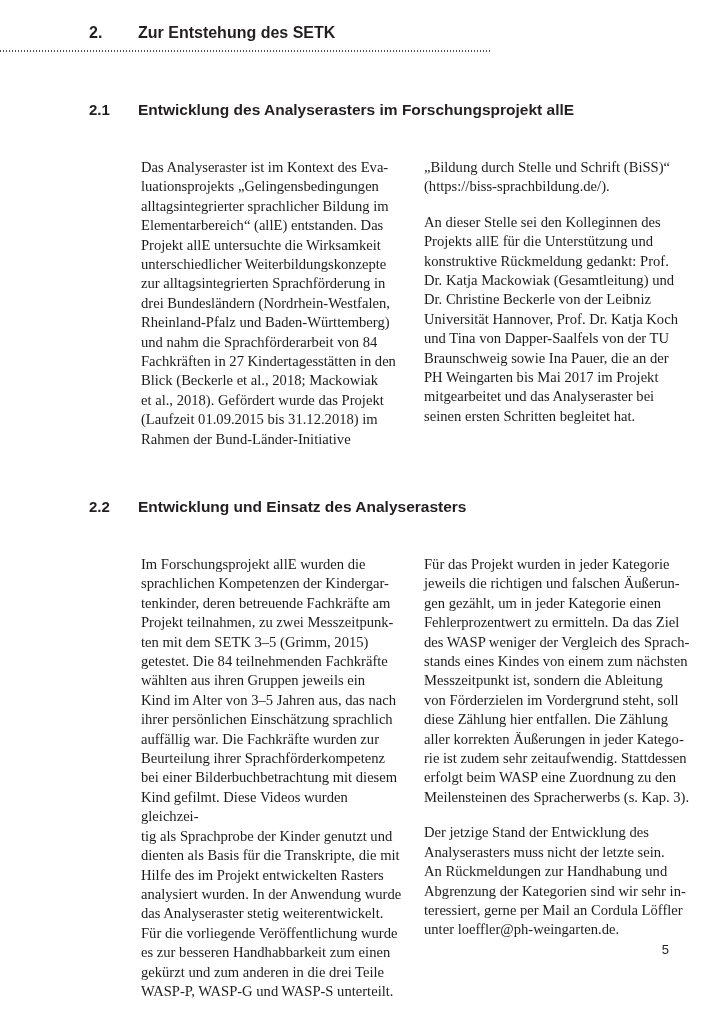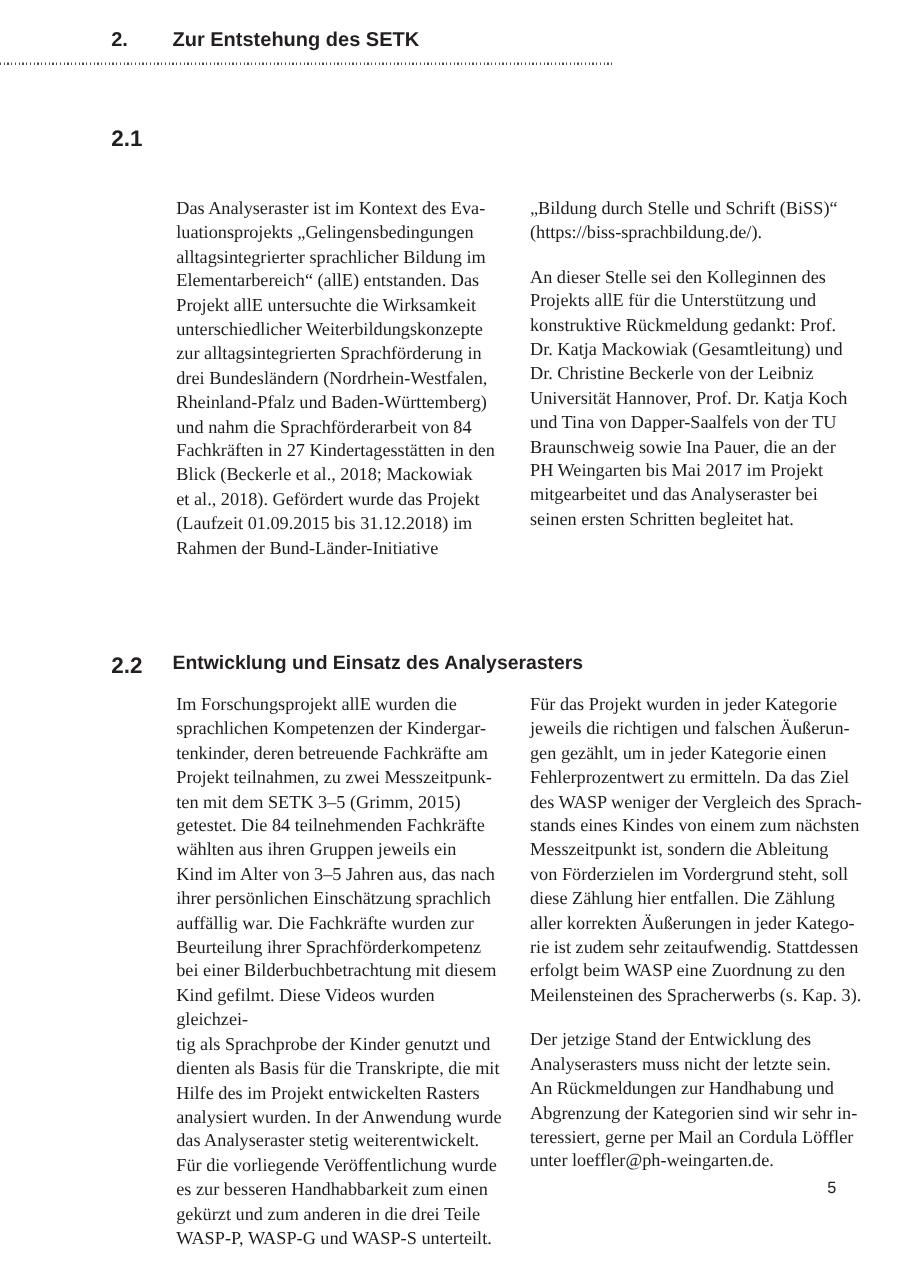--- a/index.html
+++ b/index.html
@@ -65,35 +65,35 @@
     left: 0;
     width: 718px;
     height: 26px;
   }
   .section-heading .sec-num {
     position: absolute;
     left: 89px;
     top: 0;
     font-family: "Liberation Sans", "DejaVu Sans", sans-serif;
     font-weight: bold;
-    font-size: 18px;
+    font-size: 15px;
     color: #231f20;
   }
   .section-heading .sec-title {
     position: absolute;
     left: 138px;
     top: 0;
     font-family: "Liberation Sans", "DejaVu Sans", sans-serif;
     font-weight: bold;
     font-size: 15.5px;
     color: #231f20;
     white-space: nowrap;
   }
   #sec-2-1 { top: 101px; }
-  #sec-2-2 { top: 498px; margin-top: 24px; }
+  #sec-2-2 { top: 498px; }
 
   
   .columns {
     position: absolute;
     left: 0;
     width: 634px;
   }
   #cols-2-1 { top: 158px; height: 280px; }
   #cols-2-2 { top: 555px; height: 380px; }
 
@@ -132,20 +132,21 @@
 <div class="page">
 
   <div class="chapter-header">
     <span class="chapter-number">2.</span>
     <span class="chapter-title">Zur Entstehung des SETK</span>
   </div>
   <div class="chapter-rule"></div>
 
   <div class="section-heading" id="sec-2-1">
     <span class="sec-num">2.1</span>
+    <span class="sec-title">Entwicklung des Analyserasters im Forschungsprojekt allE</span>
   </div>
 
   <div class="columns" id="cols-2-1">
     <div class="col col-left">
       <p>Das Analyseraster ist im Kontext des Eva-
 luationsprojekts „Gelingensbedingungen
 alltagsintegrierter sprachlicher Bildung im
 Elementarbereich“ (allE) entstanden. Das
 Projekt allE untersuchte die Wirksamkeit
 unterschiedlicher Weiterbildungskonzepte

